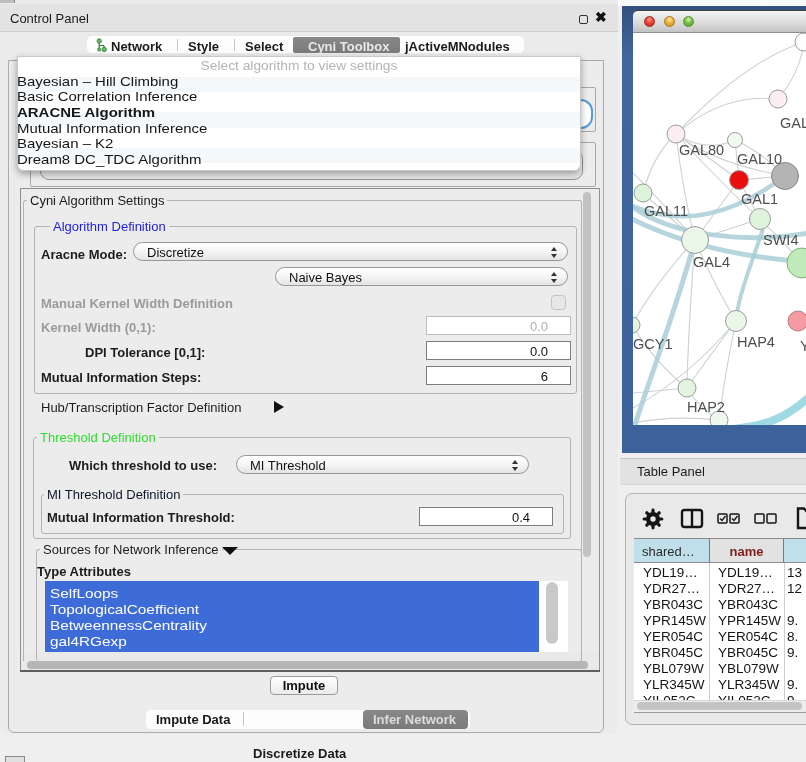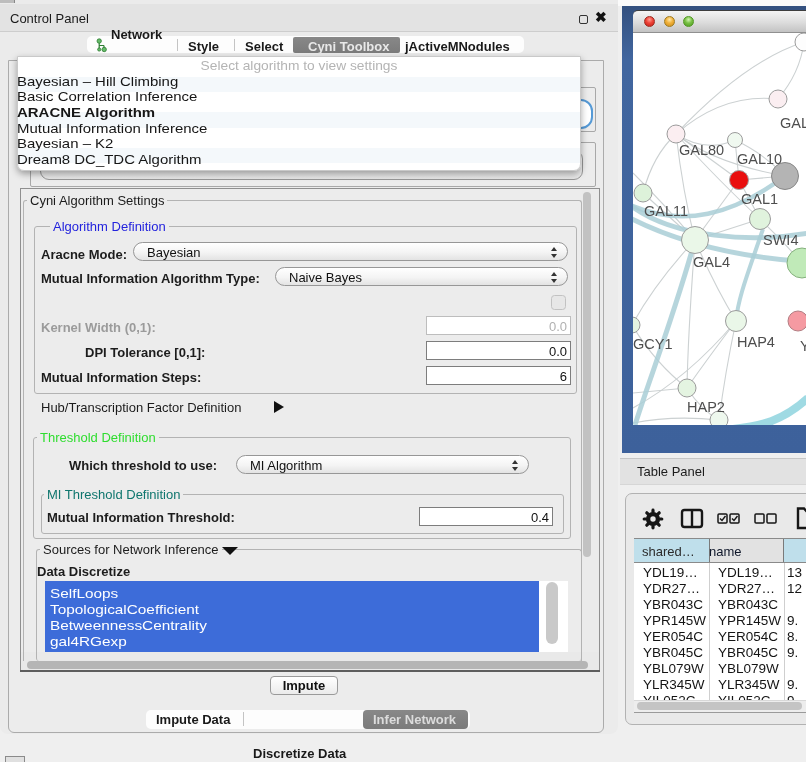--- a/index.html
+++ b/index.html
@@ -9,21 +9,21 @@
 .lbl{position:absolute;font-size:13px;font-weight:bold;color:#1c1c1c;white-space:nowrap;}
 .plbl{position:absolute;font-size:13px;color:#1c1c1c;white-space:nowrap;text-align:center;}
 .glbl{position:absolute;font-size:13px;font-weight:bold;color:#9b9b9b;white-space:nowrap;}
 .grp{position:absolute;border:1px solid #b3b3b3;border-radius:3px;}
 .gtitle{position:absolute;font-size:13px;background:#ececec;padding:0 3px;white-space:nowrap;}
 .combo{position:absolute;height:19px;border:1px solid #979797;border-radius:10px;background:linear-gradient(180deg,#ffffff 0%,#f4f4f4 55%,#e3e3e3 100%);box-sizing:border-box;}
 .combo .ct{position:absolute;left:13px;top:2px;font-size:13px;color:#111;white-space:nowrap;}
 .arrows{position:absolute;right:9px;top:3px;width:8px;height:13px;}
 .arrows .up{position:absolute;left:1px;top:1px;width:0;height:0;border-left:3.5px solid transparent;border-right:3.5px solid transparent;border-bottom:4.5px solid #333;}
 .arrows .dn{position:absolute;left:1px;bottom:1px;width:0;height:0;border-left:3.5px solid transparent;border-right:3.5px solid transparent;border-top:4.5px solid #333;}
-.field{position:absolute;height:19px;background:#fff;border:1px solid #7d7d7d;box-sizing:border-box;font-size:13px;text-align:right;padding:2px 3px 0 0;color:#111;}
+.field{position:absolute;height:19px;background:#fff;border:1px solid #7d7d7d;box-sizing:border-box;font-size:13px;text-align:right;padding:2px 22px 0 0;color:#111;}
 .tabbar{position:absolute;background:#fdfdfd;border-radius:5px;}
 .tab{position:absolute;font-size:13px;font-weight:bold;color:#191919;white-space:nowrap;}
 .seltab{position:absolute;background:linear-gradient(180deg,#888 0%,#7b7b7b 100%);border-radius:4px;}
 .tabsep{position:absolute;width:1px;background:#c4c4c4;}
 .nlabel{font-size:14.5px;fill:#4e4e4e;font-family:"Liberation Sans",sans-serif;}
 </style>
 </head>
 <body>
 <div id="root">
 
@@ -44,21 +44,21 @@
 <div class="abs" style="left:40px;top:150px;width:541px;height:28px;border:1px solid #979797;border-radius:9px;background:linear-gradient(180deg,#fff,#e6e6e6);"></div>
 
 <div class="tabbar" style="left:87px;top:36px;width:437px;height:16.5px;"></div>
 <div class="seltab" style="left:293px;top:36.5px;width:107px;height:16px;border-radius:2px;"></div>
 <svg class="abs" style="left:96px;top:38px;" width="12" height="15" viewBox="0 0 12 15">
  <path d="M3.2,4 L3.2,11 M3.2,7.5 L8,7.5 M8,7.5 L8,11" stroke="#2e7d32" stroke-width="1.2" fill="none"></path>
  <circle cx="3.2" cy="3" r="2.2" fill="#66bb6a" stroke="#2e7d32" stroke-width="0.8"></circle>
  <circle cx="8.2" cy="11.5" r="2.2" fill="#66bb6a" stroke="#2e7d32" stroke-width="0.8"></circle>
  <circle cx="3.2" cy="11.5" r="1.6" fill="#66bb6a" stroke="#2e7d32" stroke-width="0.8"></circle>
 </svg>
-<div class="tab" style="left:111px;top:27px;">Network</div>
+<div class="tab" style="left:111px;top:39px;">Network</div>
 <div class="tabsep" style="left:177px;top:38.5px;height:12px;"></div>
 <div class="tab" style="left:188px;top:39px;">Style</div>
 <div class="tabsep" style="left:234px;top:38.5px;height:12px;"></div>
 <div class="tab" style="left:245px;top:39px;">Select</div>
 <div class="tab" style="left:308px;top:39px;color:#e8e8e8;">Cyni Toolbox</div>
 <div class="tab" style="left:405px;top:39px;">jActiveMNodules</div>
 
 <div class="abs" style="left:20px;top:188px;width:580px;height:483px;border:1px solid #8f8f8f;border-bottom:1px solid #555;background:#ececec;box-sizing:border-box;"></div>
 
 <div class="abs" style="left:582px;top:189px;width:17px;height:471px;background:#ebebeb;"></div>
@@ -69,65 +69,65 @@
 <div class="abs" style="left:20px;top:670px;width:580px;height:1.5px;background:#5e5e5e;"></div>
 
 <div class="grp" style="left:23px;top:200px;width:557px;height:460px;border-bottom:none;border-radius:3px 3px 0 0;"></div>
 <div class="gtitle" style="left:27px;top:193px;color:#1c1c1c;">Cyni Algorithm Settings</div>
 
 <div class="grp" style="left:34px;top:226px;width:541px;height:166px;"></div>
 <div class="gtitle" style="left:38px;top:219px;color:#2323dd;margin-left:12px;">Algorithm Definition</div>
 
 <div class="lbl" style="left:41px;top:247px;">Aracne Mode:</div>
 <div class="combo" style="left:133px;top:241.5px;width:435px;">
-  <div class="ct">Bayesian</div>
+  <div class="ct">Discretize</div>
       <div class="arrows">
         <div class="up"></div>
         <div class="dn"></div>
       </div>
 </div>
-<div class="lbl" style="left:41px;top:271px;">Mutual Information Algorithm Type:</div>
 <div class="combo" style="left:275px;top:267px;width:293px;">
   <div class="ct">Naive Bayes</div>
       <div class="arrows">
         <div class="up"></div>
         <div class="dn"></div>
       </div>
 </div>
+<div class="glbl" style="left:41px;top:296px;">Manual Kernel Width Definition</div>
 <div class="abs" style="left:551px;top:295px;width:13px;height:13px;background:#e7e7e7;border:1px solid #c2c2c2;border-radius:3.5px;"></div>
 <div class="glbl" style="left:41px;top:320px;">Kernel Width (0,1):</div>
 <div class="field" style="left:426px;top:315.5px;width:145px;border:1px solid #bdbdbd;color:#b1b1b1;">0.0</div>
 <div class="lbl" style="left:41px;top:345px;padding-left:44px;">DPI Tolerance [0,1]:</div>
 <div class="field" style="left:426px;top:341px;width:145px;">0.0</div>
 <div class="lbl" style="left:41px;top:370px;">Mutual Information Steps:</div>
 <div class="field" style="left:426px;top:365.5px;width:145px;">6</div>
 
 <div class="plbl" style="left:41px;top:400px;">Hub/Transcription Factor Definition</div>
 <div class="abs" style="left:274px;top:401px;width:0;height:0;border-top:6px solid transparent;border-bottom:6px solid transparent;border-left:10px solid #111;"></div>
 
 <div class="grp" style="left:33px;top:437px;width:536px;height:100px;"></div>
 <div class="gtitle" style="left:37px;top:430px;color:#2fdd2f;">Threshold Definition</div>
 <div class="lbl" style="left:69px;top:458px;">Which threshold to use:</div>
 <div class="combo" style="left:236px;top:454.5px;width:293px;">
-  <div class="ct">MI Algorithm</div>
+  <div class="ct">MI Threshold</div>
       <div class="arrows">
         <div class="up"></div>
         <div class="dn"></div>
       </div>
 </div>
 
 <div class="grp" style="left:41px;top:494px;width:521px;height:38px;"></div>
-<div class="gtitle" style="left:44px;top:487px;color:#0f766e;">MI Threshold Definition</div>
+<div class="gtitle" style="left:44px;top:487px;color:#0f172a;">MI Threshold Definition</div>
 <div class="lbl" style="left:47px;top:510px;">Mutual Information Threshold:</div>
 <div class="field" style="left:419px;top:506.5px;width:134px;">0.4</div>
 
 <div class="grp" style="left:36px;top:549px;width:544px;height:111px;border-bottom:none;"></div>
 <div class="gtitle" style="left:40px;top:542px;color:#1c1c1c;">Sources for Network Inference</div>
 <div class="abs" style="left:222px;top:547px;width:0;height:0;border-left:8.5px solid transparent;border-right:8.5px solid transparent;border-top:8.5px solid #111;"></div>
-<div class="lbl" style="left:37px;top:564px;">Data Discretize</div>
+<div class="lbl" style="left:37px;top:564px;">Type Attributes</div>
 
 <div class="abs" style="left:45px;top:581px;width:523px;height:71px;background:#fff;overflow:hidden;">
   <div class="abs" style="left:0;top:0;width:494px;height:71px;background:#3d6cd9;"></div>
   <div class="abs" style="left:5px;top:5px;font-size:13px;color:#fff;line-height:16px;white-space:pre;transform:scaleX(1.18);transform-origin:0 0;">SelfLoops
 TopologicalCoefficient
 BetweennessCentrality
 gal4RGexp</div>
   <div class="abs" style="left:501px;top:1px;width:12px;height:62px;background:#c9c9c9;border-radius:6px;"></div>
 </div>
 
@@ -256,21 +256,21 @@
   <rect x="129" y="11" width="9" height="9" rx="1"></rect>
  </g>
 
  <path d="M160,5.5 L166,5.5 L170,10 L170,25 L160,25 Z" stroke-width="2.4"></path>
 </g>
 </svg>
 
 <div class="abs" style="left:634px;top:537.5px;width:172px;height:25px;border-top:1px solid #8a8a8a;border-bottom:1px solid #8a8a8a;background:#bfdfeb;box-sizing:border-box;overflow:hidden;">
   <div class="abs" style="left:75px;top:0;width:75px;height:25px;background:#e2e2e2;border-left:1px solid #7a7a7a;border-right:1px solid #7a7a7a;box-sizing:border-box;"></div>
   <div class="abs" style="left:8px;top:5px;width:75px;font-size:13px;color:#2b2b2b;">shared…</div>
-  <div class="abs" style="left:75px;top:5px;width:75px;font-size:13px;color:#0f172a;">name</div>
+  <div class="abs" style="left:75px;top:5px;width:75px;text-align:center;font-size:13px;color:#7f1d1d;font-weight:bold;">name</div>
 </div>
 
 <div class="abs" style="left:634px;top:562.5px;width:172px;height:137px;background:#fff;overflow:hidden;">
   <div class="abs" style="left:75px;top:0;width:1px;height:137px;background:#cfcfcf;"></div>
   <div class="abs" style="left:150px;top:0;width:1px;height:137px;background:#cfcfcf;"></div>
   <div class="abs" style="left:9px;top:2px;font-size:13.5px;color:#141414;line-height:16px;white-space:pre;">YDL19…
 YDR27…
 YBR043C
 YPR145W
 YER054C

